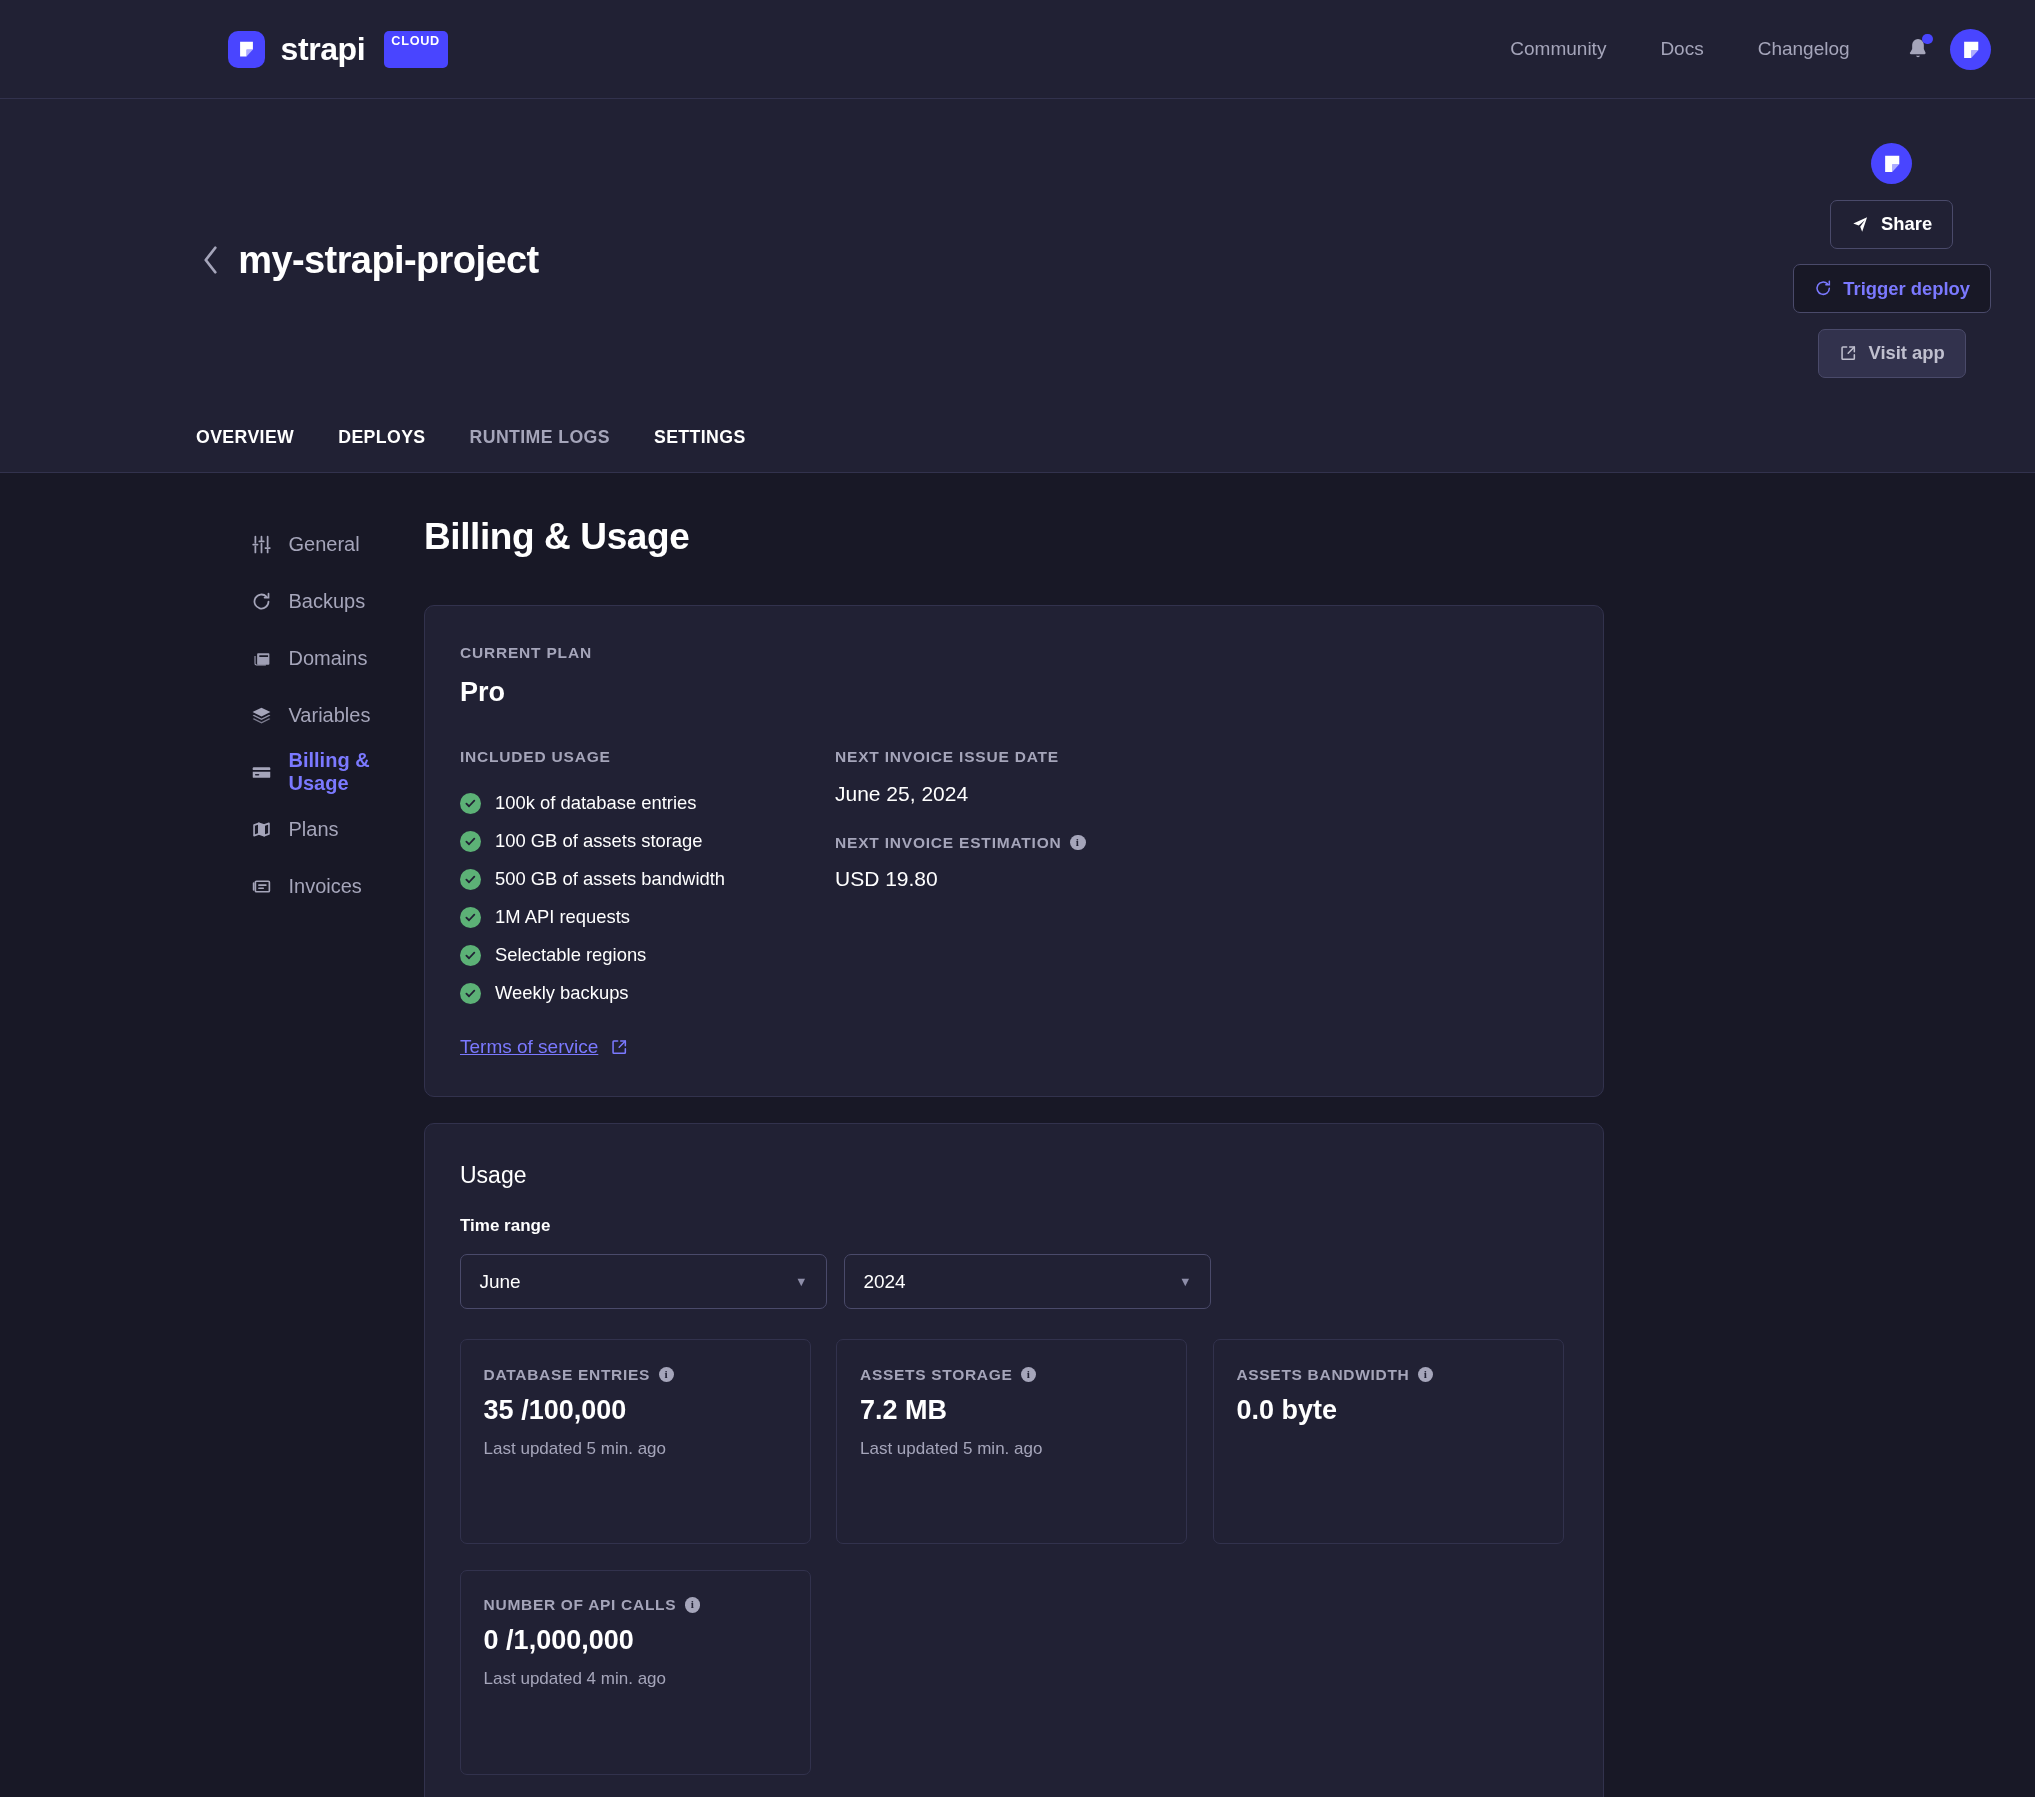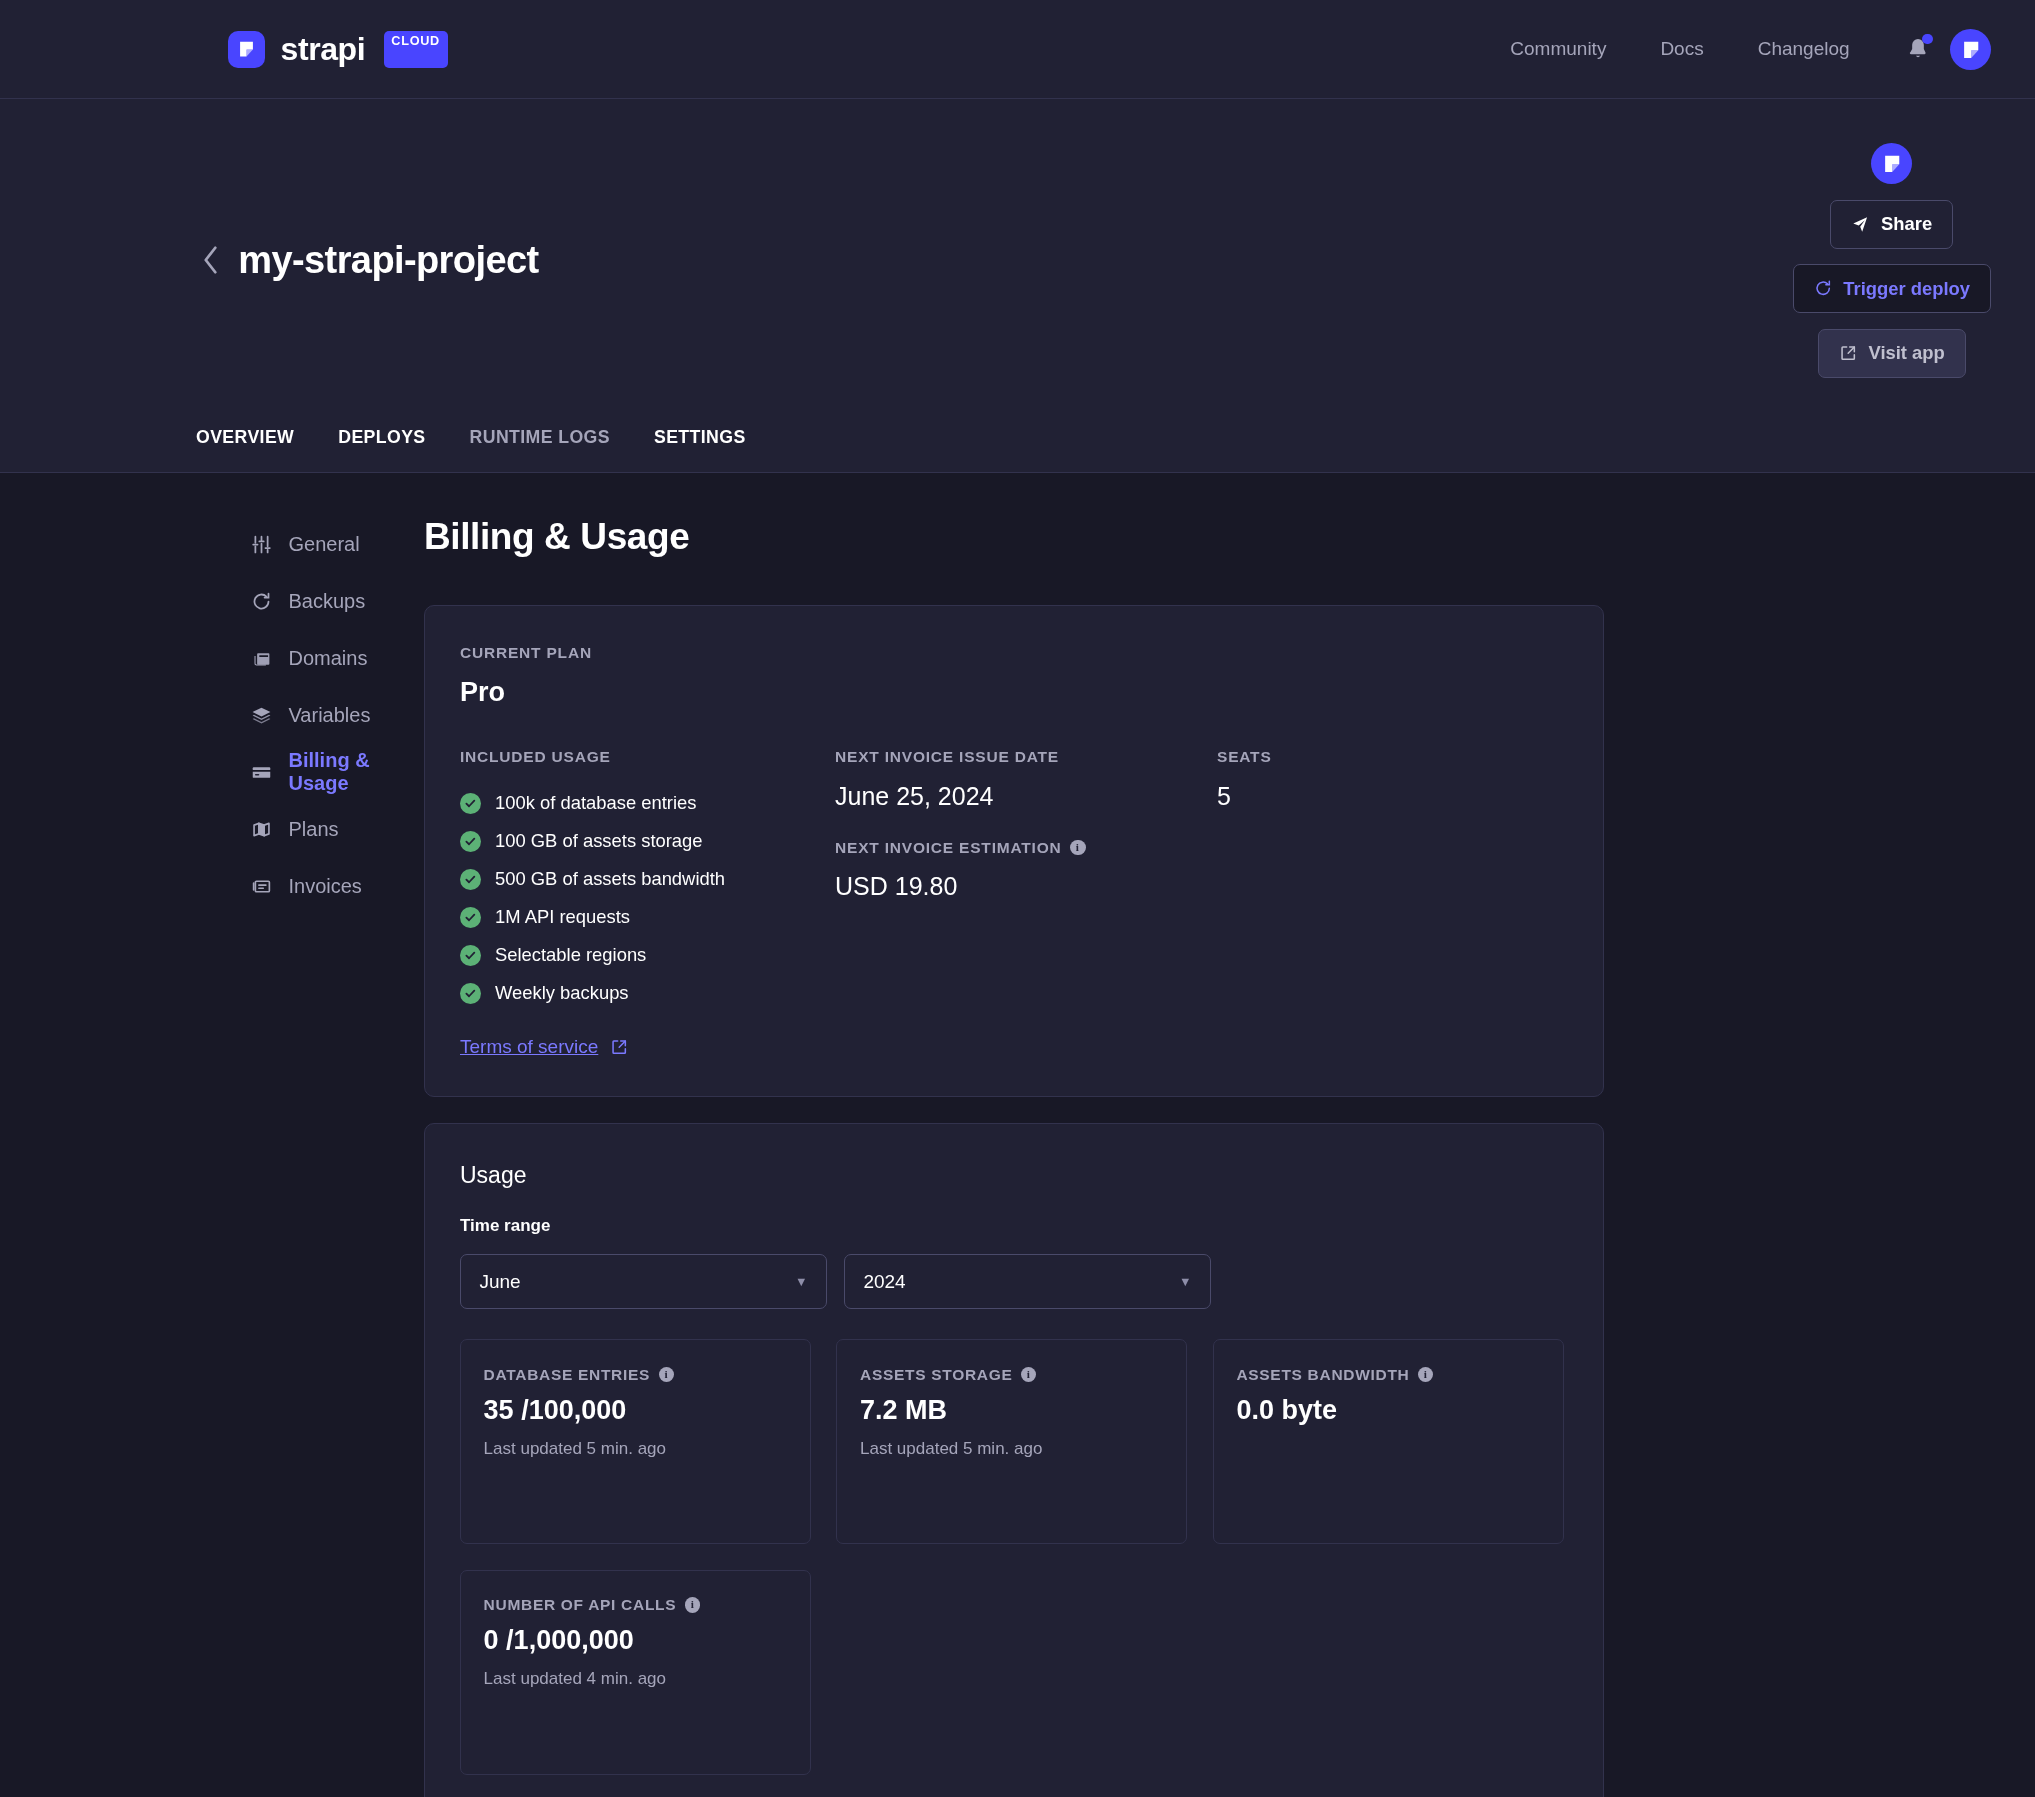--- a/index.html
+++ b/index.html
@@ -115,21 +115,21 @@
   }
   .check {
     width: 21px; height: 21px; border-radius: 50%; background: #5cb176;
     display: flex; align-items: center; justify-content: center; flex: none;
   }
   .tos {
     display: inline-flex; align-items: center; gap: 11.3px; margin-top: 24px;
     color: #7b79ff; font-size: 19px;
   }
 
-  .val { color: #ffffff; font-size: 25px; font-weight: 400; margin-top: 15.5px; }
+  .val { color: #ffffff; font-size: 21px; font-weight: 400; margin-top: 15.5px; }
   .gap-block { margin-top: 28px; }
 
   .info-dot {
     width: 15.5px; height: 15.5px; border-radius: 50%; background: #a5a5ba;
     color: #212134; font-size: 11.3px; font-weight: 700; line-height: 15.5px;
     text-align: center; font-family: "Liberation Serif", serif; flex: none;
   }
 
   
   .usage-title { color: #ffffff; font-size: 23px; font-weight: 400; }
@@ -403,24 +403,20 @@
 
           <div class="gap-block">
             <div class="eyebrow">
               <span>NEXT INVOICE ESTIMATION</span>
               <span class="info-dot">i</span>
             </div>
             <div class="val">USD 19.80</div>
           </div>
         </div>
 
-        <div class="col-seats">
-          <div class="eyebrow">SEATS</div>
-          <div class="val">5</div>
-        </div>
 
       </div>
     </section>
 
     <section class="card">
       <div class="usage-title">Usage</div>
       <div class="tr-label">Time range</div>
 
       <div class="selects">
         <div class="select month">

